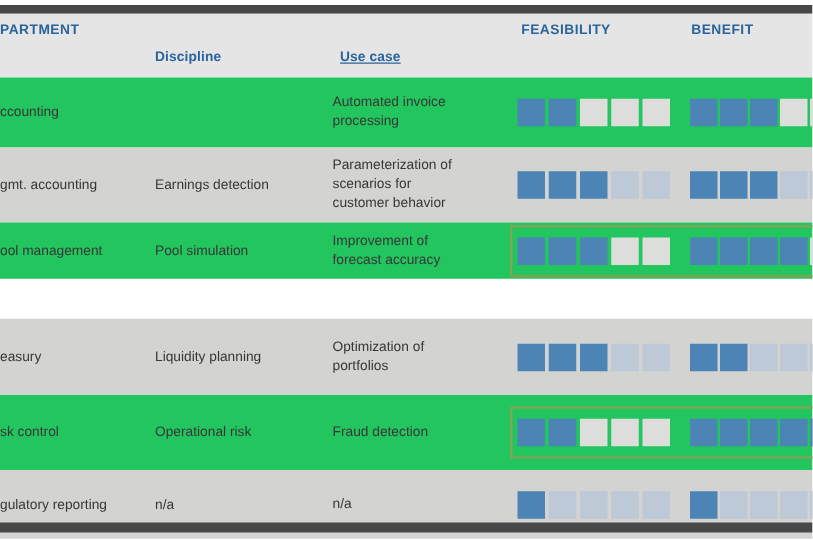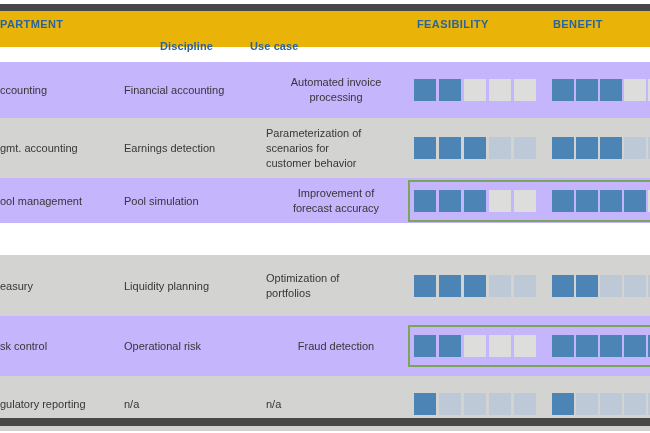--- a/index.html
+++ b/index.html
@@ -7,38 +7,38 @@
     width:650px;height:433px;
     background:#ffffff;
     overflow:hidden;
     position:relative;
     font-family:"Liberation Sans", sans-serif;
   }
   .topbar{position:absolute;left:0;top:4px;width:650px;height:7px;background:#484848;}
   .bottombar{position:absolute;left:0;top:418px;width:650px;height:8px;background:#484848;}
 
   .thead{
-    position:absolute;left:0;top:11px;width:650px;height:36px;
-    background:#eab308;
+    position:absolute;left:0;top:11px;width:650px;height:51px;
+    background:#e5e5e5;
   }
   .h-label{
     position:absolute;
     font-size:11px;font-weight:bold;color:#2a649c;
     letter-spacing:0.4px;white-space:nowrap;
   }
   .h-dept{left:0;top:7px;}
   .h-sel{left:124px;top:7px;}
   .h-feas{left:417px;top:7px;}
   .h-ben{left:553px;top:7px;text-align:right;}
-  .h-disc{left:124px;top:29px;letter-spacing:0.1px;margin-left:36px;}
-  .h-uc{left:250px;top:29px;letter-spacing:0.1px;}
+  .h-disc{left:124px;top:29px;letter-spacing:0.1px;}
+  .h-uc{left:272px;top:29px;letter-spacing:0.1px;text-decoration:underline;}
 
   .tbody{position:absolute;left:0;top:62px;width:650px;}
   .row{position:relative;width:650px;}
-  .row.blue{background:#c4b5fd;text-align:center;}
+  .row.blue{background:#22c55e;}
   .row.gray{background:#d3d3d1;}
   .row:nth-child(1){height:56px;}
   .row:nth-child(2){height:60px;}
   .row:nth-child(3){height:45px;}
   .row:nth-child(4){height:61px;margin-top:32px;}
   .row:nth-child(5){height:60px;}
   .row:nth-child(6){height:55px;}
 
   .cell{
     position:absolute;top:50%;transform:translateY(-50%);
@@ -79,21 +79,20 @@
   <span class="h-label h-feas">FEASIBILITY</span>
   <span class="h-label h-ben">BENEFIT</span>
   <span class="h-label h-disc">Discipline</span>
   <span class="h-label h-uc">Use case</span>
 </div>
 
 <div class="tbody">
   <div class="row blue">
 
     <span class="cell dept">ccounting</span>
-    <span class="cell disc">Financial accounting</span>
     <span class="cell uc">Automated invoice
 processing</span>
     <div class="squares feas">
         <div class="sq filled"></div>
         <div class="sq filled"></div>
         <div class="sq empty"></div>
         <div class="sq empty"></div>
         <div class="sq empty"></div>
       </div>
     <div class="squares ben">

